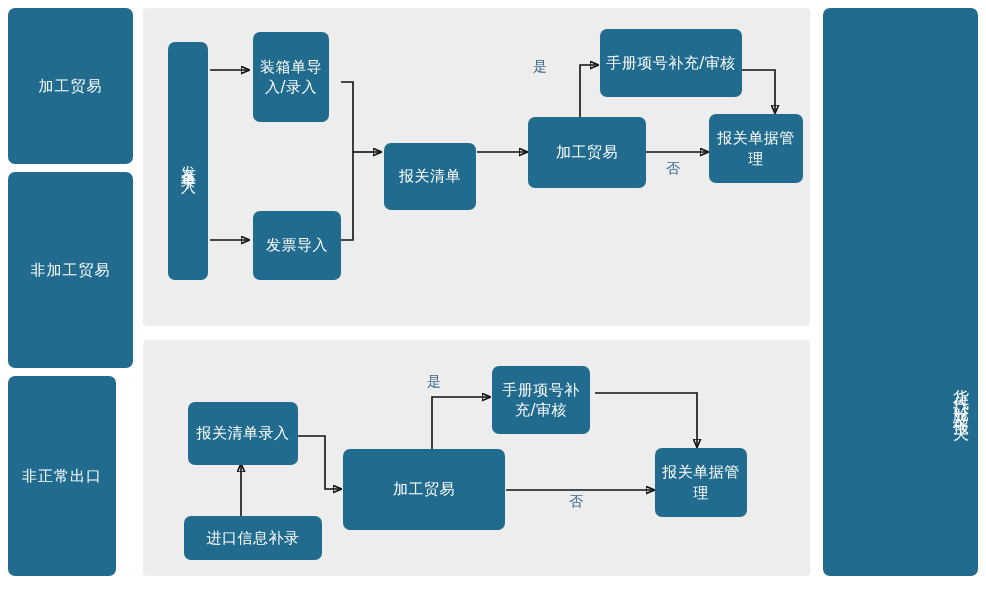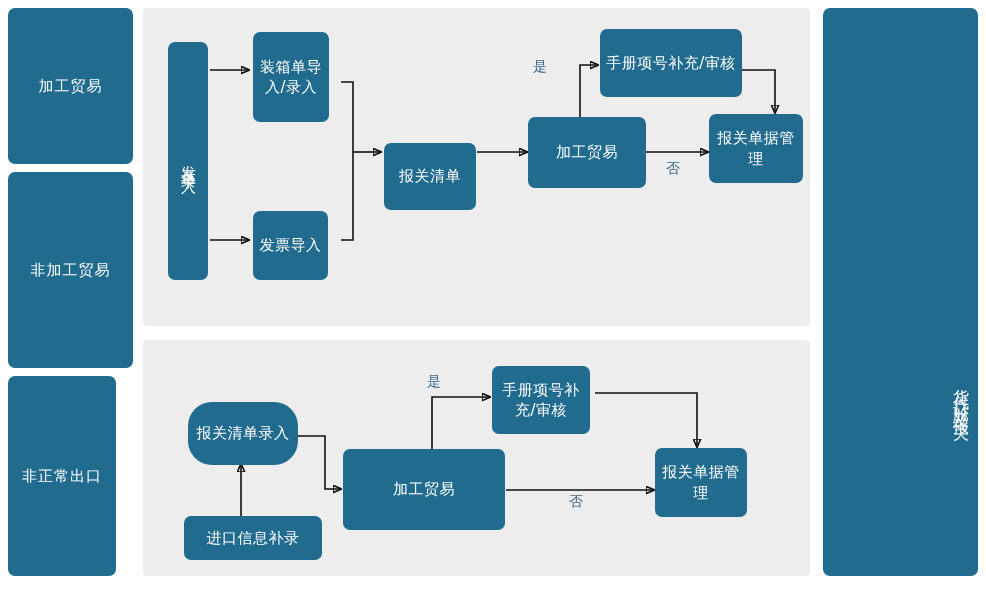--- a/index.html
+++ b/index.html
@@ -135,21 +135,21 @@
   </svg>
 
   <div class="node vertical" style="left:168px; top:42px; width:40px; height:238px;">
     <span>发运单录入</span>
   </div>
 
   <div class="node" style="left:253px; top:32px; width:76px; height:90px;">
     <span>装箱单导入/录入</span>
   </div>
 
-  <div class="node" style="left:253px; top:211px; width:75px; height:69px;">
+  <div class="node" style="left:253px; top:211px; width:88px; height:69px;">
     <span>发票导入</span>
   </div>
 
   <div class="node" style="left:384px; top:119px; width:92px; height:67px;margin-top:24px;">
     <span>报关清单</span>
   </div>
 
   <div class="node" style="left:528px; top:117px; width:118px; height:71px;">
     <span>加工贸易</span>
   </div>
@@ -158,21 +158,21 @@
     <span>手册项号补充/审核</span>
   </div>
 
   <div class="node" style="left:709px; top:114px; width:94px; height:69px;">
     <span>报关单据管理</span>
   </div>
 
   <div class="edge-label" style="left:533px; top:59px;">是</div>
   <div class="edge-label" style="left:666px; top:161px;">否</div>
 
-  <div class="node" style="left:188px; top:402px; width:110px; height:63px;border-radius:24px;">
+  <div class="node" style="left:188px; top:402px; width:110px; height:63px;">
     <span>报关清单录入</span>
   </div>
 
   <div class="node" style="left:172px; top:516px; width:138px; height:44px;margin-left:12px;">
     <span>进口信息补录</span>
   </div>
 
   <div class="node" style="left:343px; top:449px; width:162px; height:81px;">
     <span>加工贸易</span>
   </div>

